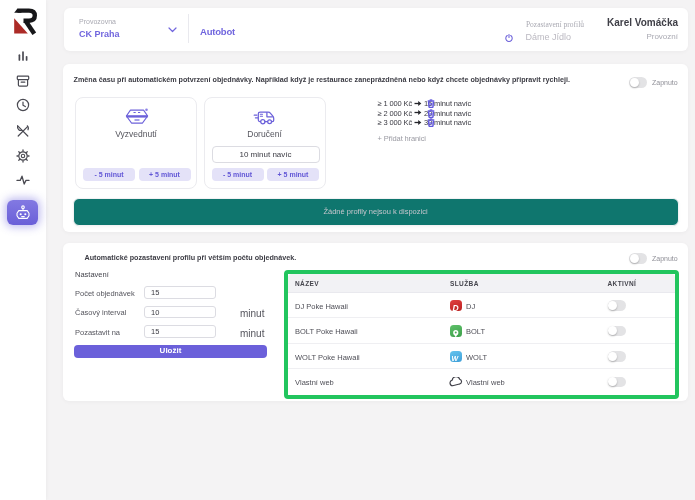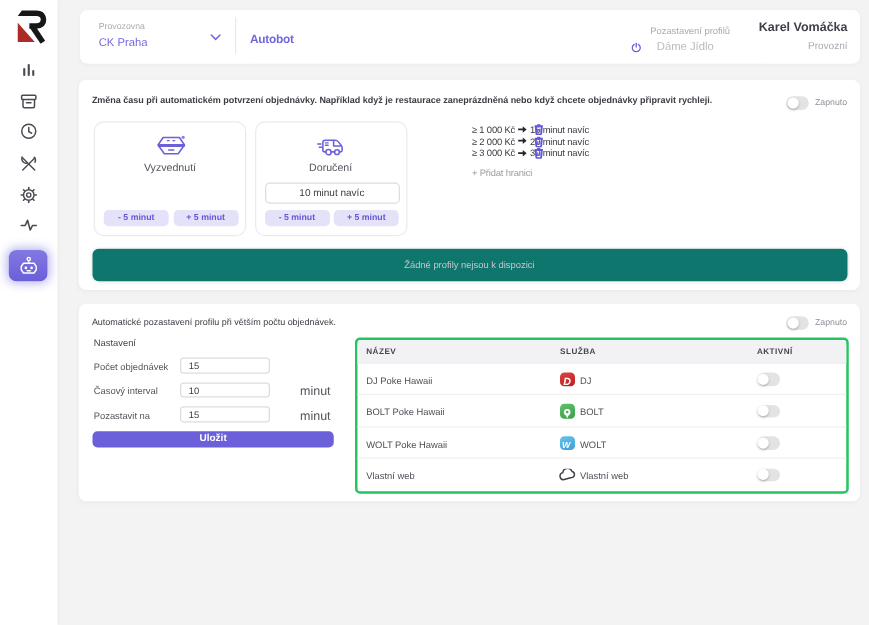--- a/index.html
+++ b/index.html
@@ -21,21 +21,21 @@
 .inner { position:absolute; top:33px; width:122px; height:92px; border:1px solid #ebebef; border-radius:8px; background:#fff; }
 .inner .lbl { position:absolute; top:30.5px; width:100%; text-align:center; font-size:8.5px; color:#55555d; }
 .inner .inp { position:absolute; left:7px; top:47.5px; width:108px; height:17px; border:1px solid #dcdce2; border-radius:4px; font-size:8px; color:#3a3a42; text-align:center; line-height:15.5px; }
 .inner .btn { position:absolute; top:69.5px; width:52px; height:13.5px; background:#e4e2f8; border-radius:4px; font-size:7px; color:#6257d6; text-align:center; line-height:13.5px; font-weight:bold; }
 .rule { position:absolute; left:267px; font-size:7.5px; line-height:9.5px; letter-spacing:-0.12px; color:#3a3a42; white-space:nowrap;margin-left:48px; }
 
 .flabel { position:absolute; left:75px; font-size:7.5px; color:#55555d; }
 .finput { position:absolute; left:144px; width:72px; height:12.5px; border:1px solid #dcdce2; border-radius:3px; font-size:7.5px; color:#3a3a42; padding-left:6px; line-height:11px; background:#fff; }
 .fmin { position:absolute; left:230px; font-size:10px; color:#55555d;padding-left:10px; }
 
-#tbl { position:absolute; left:283.5px; top:269.5px; width:395.5px; border:2px solid #22c55e; border-radius:4px; background:#fff; }
+#tbl { position:absolute; left:283.5px; top:269.5px; width:395.5px; border:4px solid #22c55e; border-radius:4px; background:#fff; }
 .thead { height:19px; background:#f2f2f5; border-bottom:1px solid #e9e9ee; position:relative; border-radius:4px 4px 0 0; }
 .th { position:absolute; top:6px; font-size:6.5px; font-weight:bold; color:#45454d; letter-spacing:0.4px; }
 .trow { height:25.5px; border-bottom:1px solid #efeff2; position:relative; }
 .trow:last-child { border-bottom:none; }
 .tname { position:absolute; left:7.5px; top:9px; font-size:7.5px; color:#4f4f57; }
 .ticon { position:absolute; left:162.5px; top:7px; width:11.5px; height:11.5px; border-radius:3.5px; }
 .tsvc { position:absolute; left:178.5px; top:9px; font-size:7.5px; color:#4f4f57; }
 .trtog { left:320px; top:7.5px; }
 .small-gray { color:#a9a9b2; }
 </style>
@@ -107,28 +107,28 @@
         <circle cx="5.7" cy="9.3" r="1.05" fill="#fff" stroke="none"></circle>
         <circle cx="10.3" cy="9.3" r="1.05" fill="#fff" stroke="none"></circle>
         <path d="M6.7 11.6 h2.6"></path>
       </g>
     </svg>
   </div>
 </div>
 
 <div class="card" style="left:64px;top:8px;width:624px;height:43px;">
   <div class="abs small-gray" style="left:15px;top:10px;font-size:7px;">Provozovna</div>
-  <div class="abs" style="left:15px;top:20.5px;font-size:9px;color:#7166de;font-weight:normal;">CK Praha</div>
+  <div class="abs" style="left:15px;top:20.5px;font-size:9px;color:#7166de;font-weight:bold;">CK Praha</div>
   <svg class="abs" style="left:104px;top:19px" width="9" height="6" viewBox="0 0 9 6">
     <path d="M1 1 L4.5 4.5 L8 1" stroke="#7166de" stroke-width="1.2" fill="none" stroke-linecap="round" stroke-linejoin="round"></path>
   </svg>
   <div class="abs" style="left:123.5px;top:6px;width:1px;height:29px;background:#e9e9ee;"></div>
   <div class="abs" style="left:136px;top:17.5px;font-size:9.5px;color:#7166de;font-weight:bold;letter-spacing:-0.2px;">Autobot</div>
 
-  <div class="abs small-gray" style="right:104px;top:12px;font-size:7.5px;">Pozastavení profilů</div>
+  <div class="abs small-gray" style="right:104px;top:12px;font-size:7.5px;font-family:Liberation Serif, serif;">Pozastavení profilů</div>
   <svg class="abs" style="right:175px;top:25.5px" width="8" height="8" viewBox="0 0 9 9">
     <g stroke="#6c61da" stroke-width="1.2" fill="none" stroke-linecap="round">
       <path d="M2.6 1.7 a3.6 3.6 0 1 0 3.8 0"></path>
       <path d="M4.5 0.6 V4"></path>
     </g>
   </svg>
   <div class="abs" style="right:117px;top:23.5px;font-size:9px;color:#bbb9c1;">Dáme Jídlo</div>
   <div class="abs" style="right:10px;top:9px;font-size:10px;color:#3f3f47;font-weight:bold;">Karel Vomáčka</div>
   <div class="abs small-gray" style="right:10px;top:23.5px;font-size:8px;text-align:right;">Provozní</div>
 </div>
@@ -207,21 +207,21 @@
       </g>
     </svg>
   <div class="rule" style="top:69.5px;color:#9b9ba3;">+ Přidat hranici</div>
 
   <div class="abs" style="left:10px;top:134px;width:606px;height:28px;background:#0f766e;border:1px solid #f2f2f4;border-radius:6px;box-shadow:0 1px 3px rgba(0,0,0,0.04);">
     <div style="text-align:center;font-size:7.5px;color:#c6c6cd;line-height:26px;">Žádné profily nejsou k dispozici</div>
   </div>
 </div>
 
 <div class="card" style="left:62.5px;top:243px;width:625.5px;height:158px;">
-  <div class="abs" style="left:11px;top:10px;font-size:7.2px;color:#3c3c44;font-weight:normal;">Automatické pozastavení profilu při větším počtu objednávek.</div>
+  <div class="abs" style="left:22px;top:10px;font-size:7.2px;color:#3c3c44;font-weight:bold;">Automatické pozastavení profilu při větším počtu objednávek.</div>
   <div class="toggle" style="left:566.5px;top:10px;"></div>
   <div class="zap" style="left:589.5px;top:11.5px;">Zapnuto</div>
 
   <div class="abs" style="left:12.5px;top:27px;font-size:7.5px;color:#45454d;">Nastavení</div>
   <div class="flabel" style="left:12.5px;top:45.5px;">Počet objednávek</div>
   <div class="finput" style="left:81.5px;top:43px;">15</div>
   <div class="flabel" style="left:12.5px;top:65px;">Časový interval</div>
   <div class="finput" style="left:81.5px;top:62.8px;">10</div>
   <div class="fmin" style="left:167.5px;top:65px;">minut</div>
   <div class="flabel" style="left:12.5px;top:84.5px;">Pozastavit na</div>

